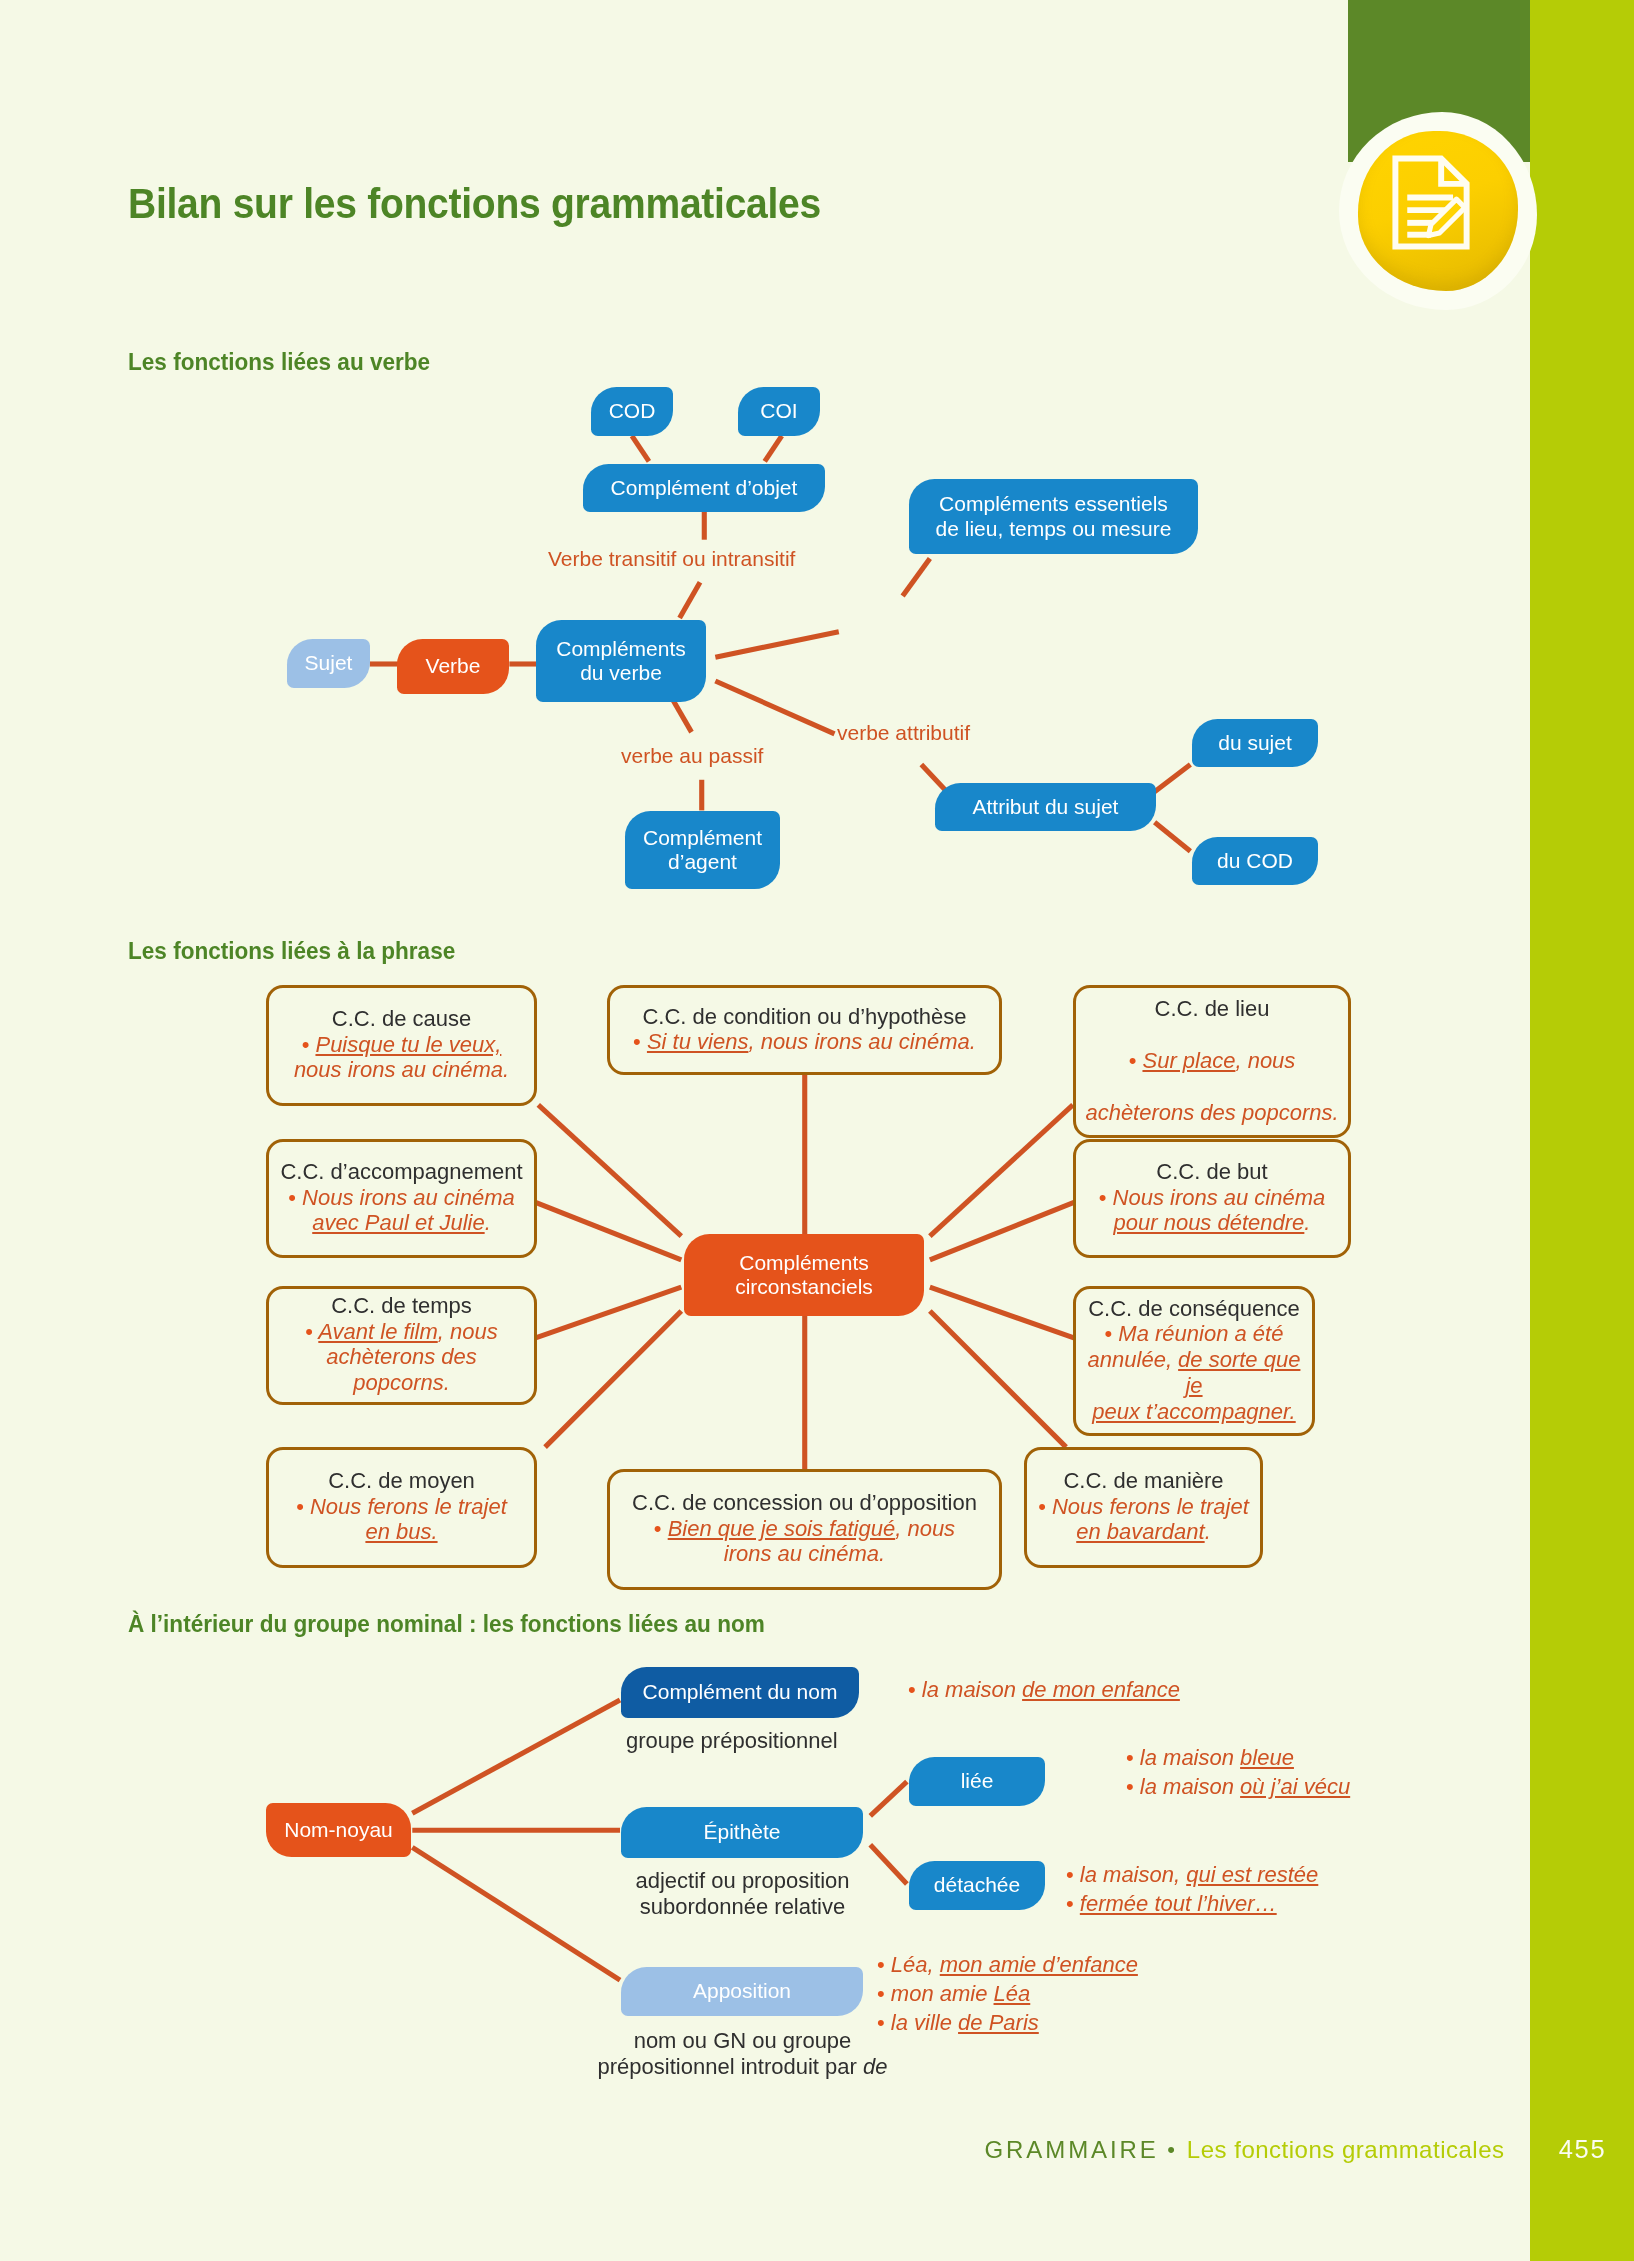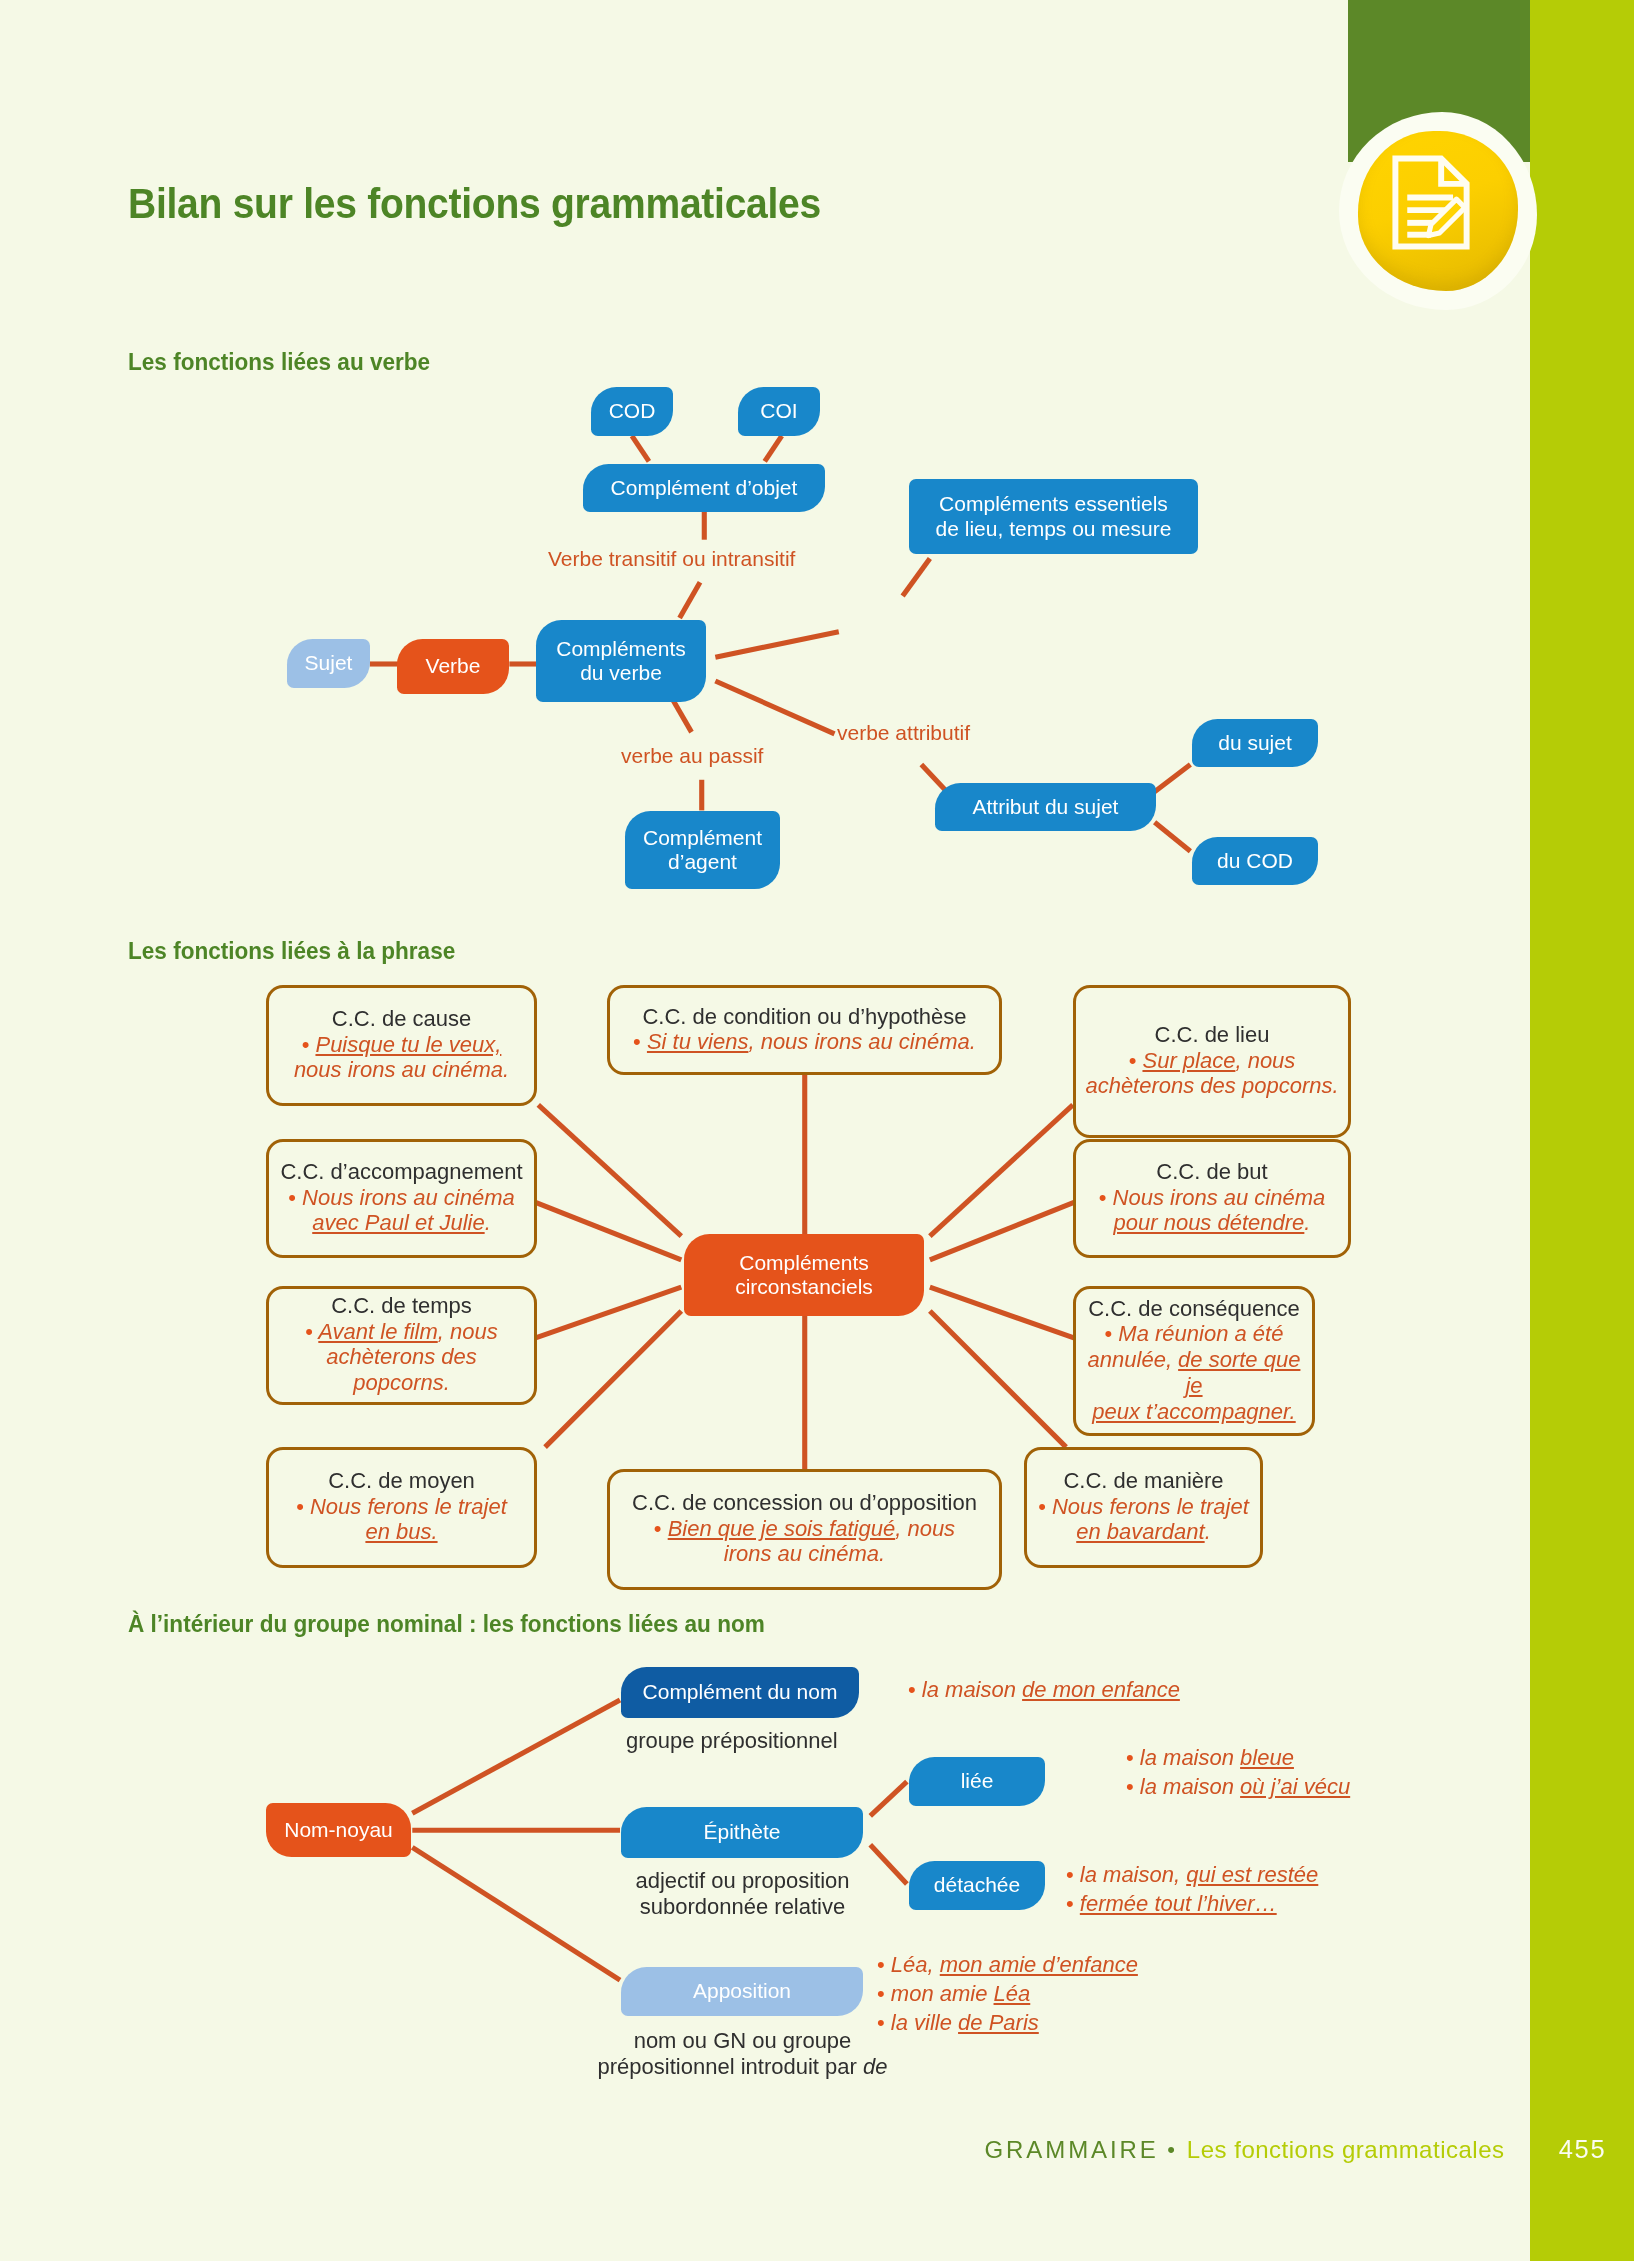--- a/index.html
+++ b/index.html
@@ -175,21 +175,21 @@
     </g>
   </svg>
 
   <div class="pill blue" style="left:591px; top:387px; width:82px; height:49px;">COD</div>
   <div class="pill blue" style="left:738px; top:387px; width:82px; height:49px;">COI</div>
 
   <div class="pill blue" style="left:583px; top:464px; width:242px; height:48px;">Complément d’objet</div>
 
   <div class="olabel" style="left:548px; top:546px;">Verbe transitif ou intransitif</div>
 
-  <div class="pill blue" style="left:909px; top:479px; width:289px; height:75px; flex-direction:column;border-radius:7px;">
+  <div class="pill blue" style="left:909px; top:479px; width:289px; height:75px; flex-direction:column;">
     <span>Compléments essentiels</span>
     <span>de lieu, temps ou mesure</span>
   </div>
 
 
   <div class="pill blue-lite" style="left:287px; top:639px; width:83px; height:49px;">Sujet</div>
   <div class="pill orange" style="left:397px; top:639px; width:112px; height:55px;">Verbe</div>
   <div class="pill blue" style="left:536px; top:620px; width:170px; height:82px; flex-direction:column;">
     <span>Compléments</span>
     <span>du verbe</span>
@@ -230,21 +230,21 @@
 
   <div class="ccbox" id="cc0" style="left:266px; top:985px; width:271px; height:121px;">
       <div class="cctitle">C.C. de cause</div>
       <div class="ccex"><span class="dot">•</span> <u>Puisque tu le veux,</u></div>
       <div class="ccex">nous irons au cinéma.</div>
     </div>
   <div class="ccbox" id="cc1" style="left:607px; top:985px; width:395px; height:90px;">
       <div class="cctitle">C.C. de condition ou d’hypothèse</div>
       <div class="ccex"><span class="dot">•</span> <u>Si tu viens</u>, nous irons au cinéma.</div>
     </div>
-  <div class="ccbox" id="cc2" style="left:1073px; top:985px; width:278px; height:153px;">
+  <div class="ccbox" id="cc2" style="left:1073px; top:985px; width:278px; height:153px;justify-content:space-between;">
       <div class="cctitle">C.C. de lieu</div>
       <div class="ccex"><span class="dot">•</span> <u>Sur place</u>, nous</div>
       <div class="ccex">achèterons des popcorns.</div>
     </div>
   <div class="ccbox" id="cc3" style="left:266px; top:1139px; width:271px; height:119px;">
       <div class="cctitle">C.C. d’accompagnement</div>
       <div class="ccex"><span class="dot">•</span> Nous irons au cinéma</div>
       <div class="ccex"><u>avec Paul et Julie</u>.</div>
     </div>
   <div class="ccbox" id="cc4" style="left:1073px; top:1139px; width:278px; height:119px;">

